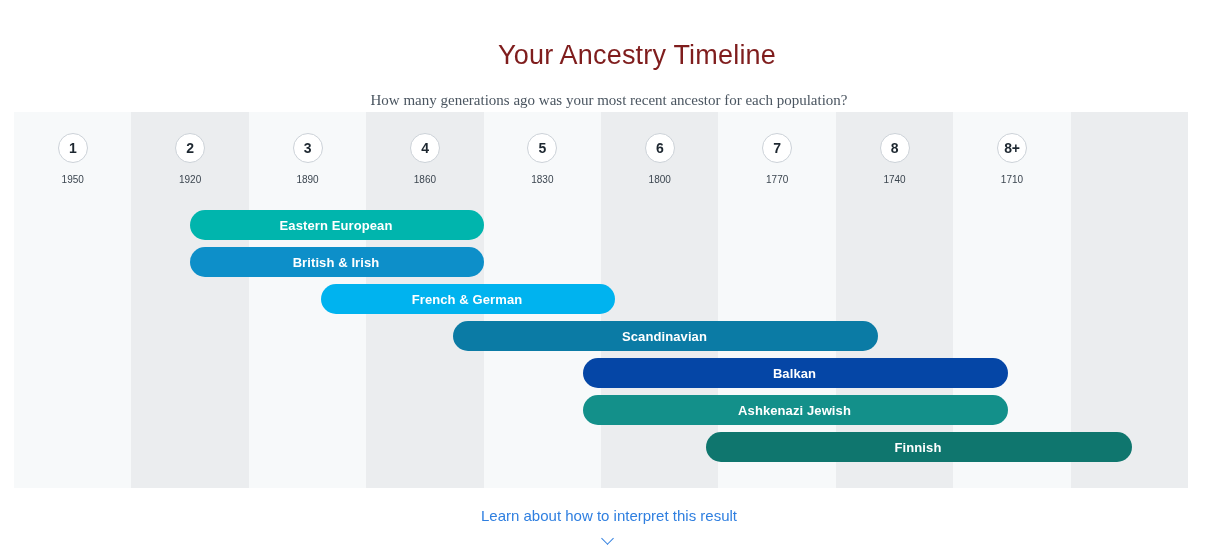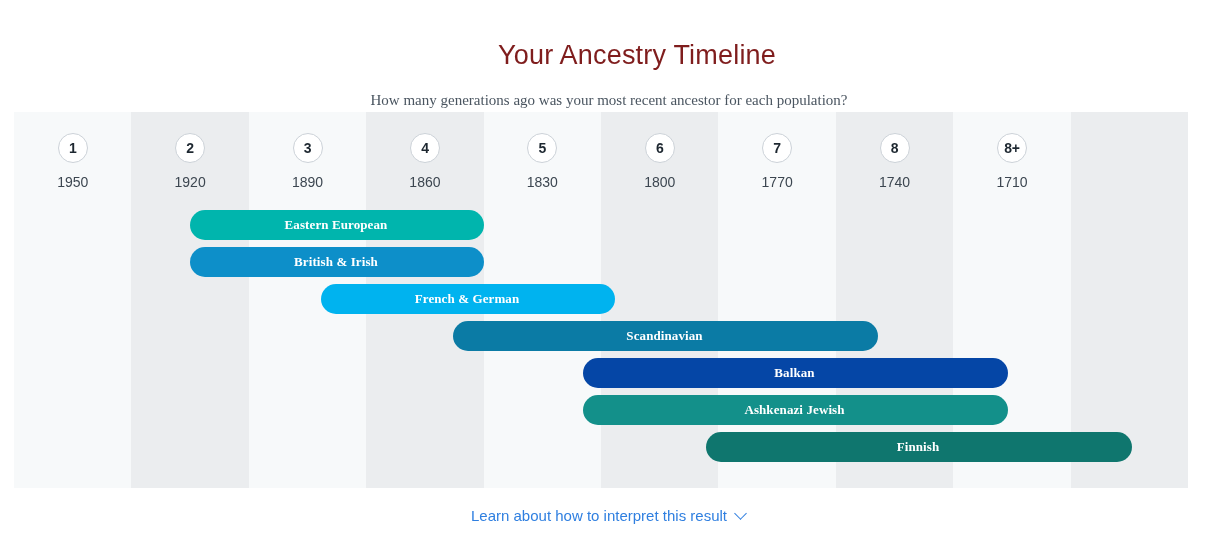--- a/index.html
+++ b/index.html
@@ -88,41 +88,40 @@
     display: flex;
     align-items: center;
     justify-content: center;
     font-size: 14px;
     font-weight: 700;
     color: #1d2730;
     letter-spacing: -0.2px;
   }
   .axis-year {
     margin-top: 11px;
-    font-size: 14px;
+    font-size: 10px;
     font-weight: 400;
     color: #3c4650;
   }
 
   
   #bars-layer {
     position: absolute;
     left: 0;
     top: 0;
     width: 100%;
     height: 100%;
   }
   .timeline-bar {
     position: absolute;
     height: 30px;
     border-radius: 16px;
     display: flex;
     align-items: center;
     box-sizing: border-box;
-    font-family: Liberation Serif, serif;
   }
   .timeline-bar-label {
     width: 100%;
     text-align: center;
     font-size: 13px;
     font-weight: 700;
     color: #ffffff;
     letter-spacing: 0.1px;
     white-space: nowrap;
     padding-right: 2px;
@@ -138,20 +137,21 @@
     text-align: center;
   }
   #interpret-link {
     display: inline-flex;
     align-items: center;
     gap: 9px;
     font-size: 15px;
     color: #2f7fe0;
     cursor: pointer;
     line-height: 22px;
+    flex-direction: column;
   }
   #interpret-link .chevron-down-icon {
     display: inline-block;
     width: 11px;
     height: 11px;
     position: relative;
     top: -2px;
   }
   #interpret-link .chevron-down-icon::after {
     content: "";

